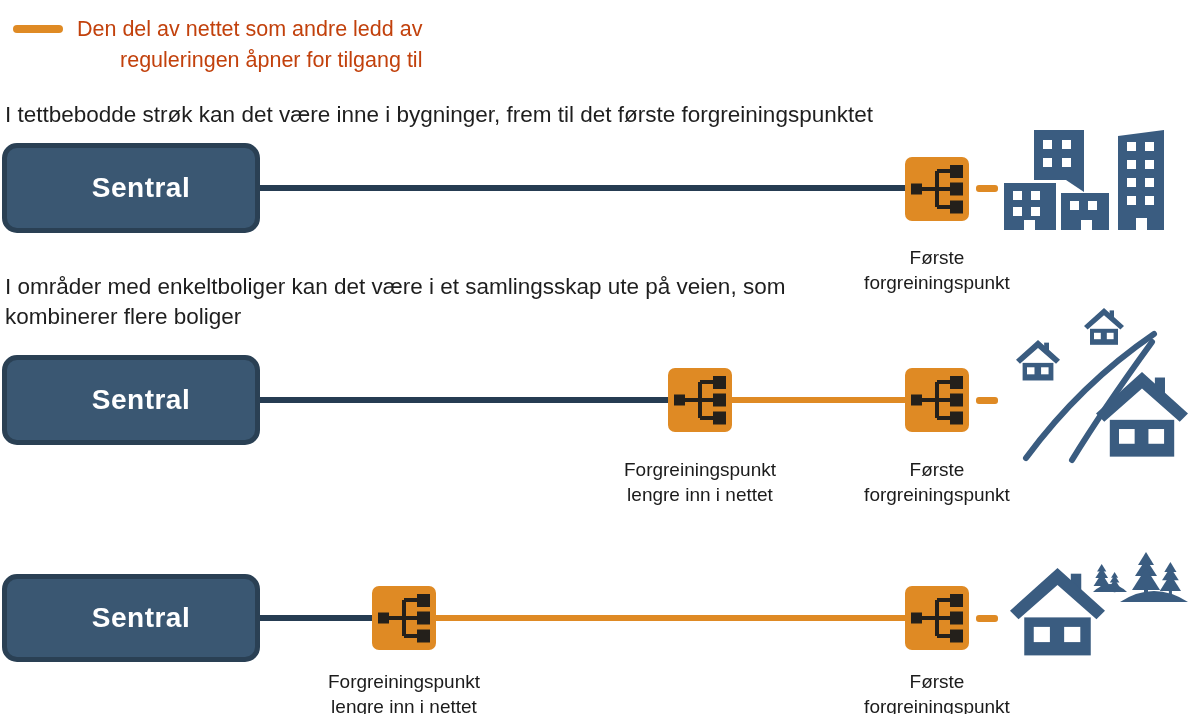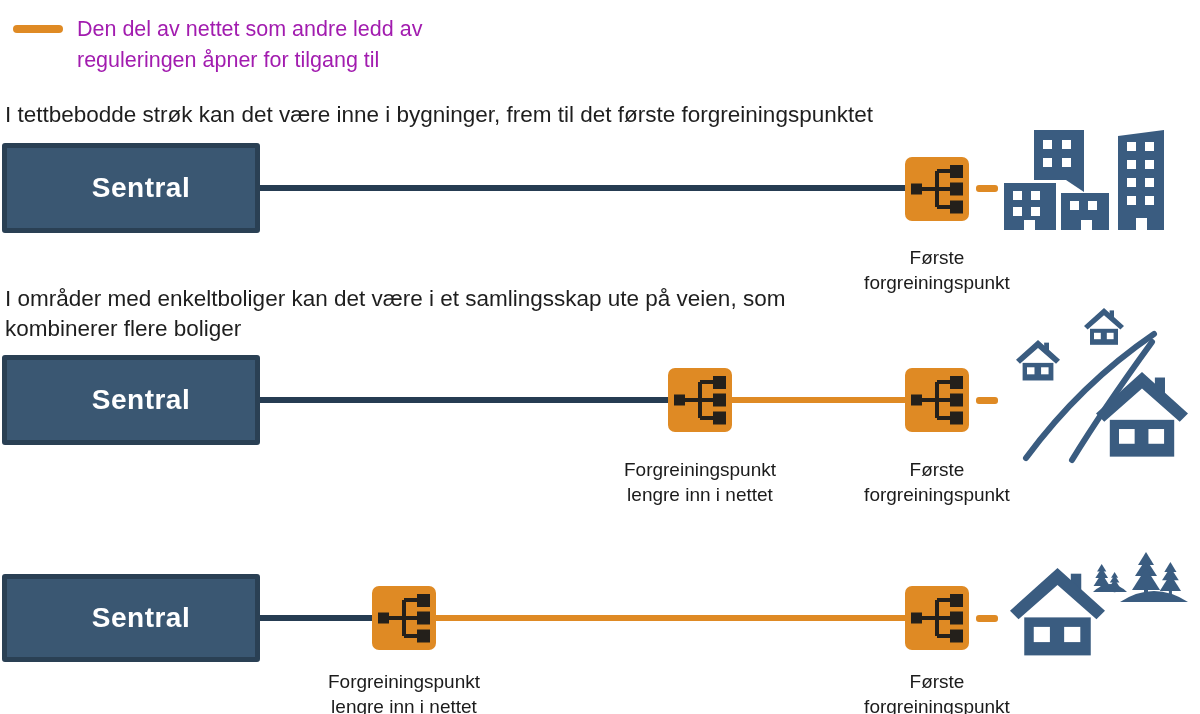--- a/index.html
+++ b/index.html
@@ -3,30 +3,30 @@
 <meta charset="utf-8">
 <style>
   html,body{margin:0;padding:0;background:#ffffff;}
   .canvas{position:relative;width:1200px;height:714px;background:#ffffff;overflow:hidden;
           font-family:"Liberation Sans", sans-serif;}
 
   
   .legend-swatch{position:absolute;left:13px;top:25px;width:50px;height:8px;border-radius:4px;
                  background:var(--orange,#DF8A24);}
   .legend-text{position:absolute;left:77px;top:14px;font-size:21.5px;line-height:31px;
-               color:#a21caf;white-space:pre-line;}
+               color:#c2410c;white-space:pre-line;text-align:right;}
 
   
   .heading{position:absolute;left:5px;font-size:22.5px;line-height:30px;
            color:var(--heading_text,#1E1E1E);white-space:pre-line;}
 
   
   .sentral{position:absolute;left:2px;width:258px;height:90px;box-sizing:border-box;
            background:var(--box_fill,#3A5772);border:5px solid var(--box_border,#2A4054);
-           border-radius:3px;display:flex;align-items:center;justify-content:center;padding-left:20px;}
+           border-radius:15px;display:flex;align-items:center;justify-content:center;padding-left:20px;}
   .sentral span{color:var(--sentral_text,#FFFFFF);font-weight:bold;font-size:28px;letter-spacing:0.5px;}
 
   
   .wire{position:absolute;height:6px;}
   .wire.navy{background:var(--navy,#263C52);}
   .wire.orange{background:var(--orange,#DF8A24);}
   .wire.dash{height:7px;border-radius:3px;}
 
   
   .node{position:absolute;width:64px;height:64px;}
@@ -126,21 +126,21 @@
       <rect x="127" y="32" width="9" height="9"></rect>
         <rect x="145" y="32" width="9" height="9"></rect>
       <rect x="127" y="50" width="9" height="9"></rect>
         <rect x="145" y="50" width="9" height="9"></rect>
       <rect x="127" y="68" width="9" height="9"></rect>
         <rect x="145" y="68" width="9" height="9"></rect>
       <rect x="136" y="90" width="11" height="12"></rect>
     </g>
   </svg>
 
-  <div class="heading" style="top:284px;">I områder med enkeltboliger kan det være i et samlingsskap ute på veien, som
+  <div class="heading" style="top:272px;">I områder med enkeltboliger kan det være i et samlingsskap ute på veien, som
 kombinerer flere boliger</div>
 
   <div class="sentral" style="top:355px;">
     <span>Sentral</span>
   </div>
 
   <div class="wire navy" style="left:260px;top:397px;width:408px;"></div>
 
   <svg class="node" style="left:668px;top:368px;" viewBox="0 0 64 64">
     <rect class="plate" width="64" height="64" rx="7"></rect>

